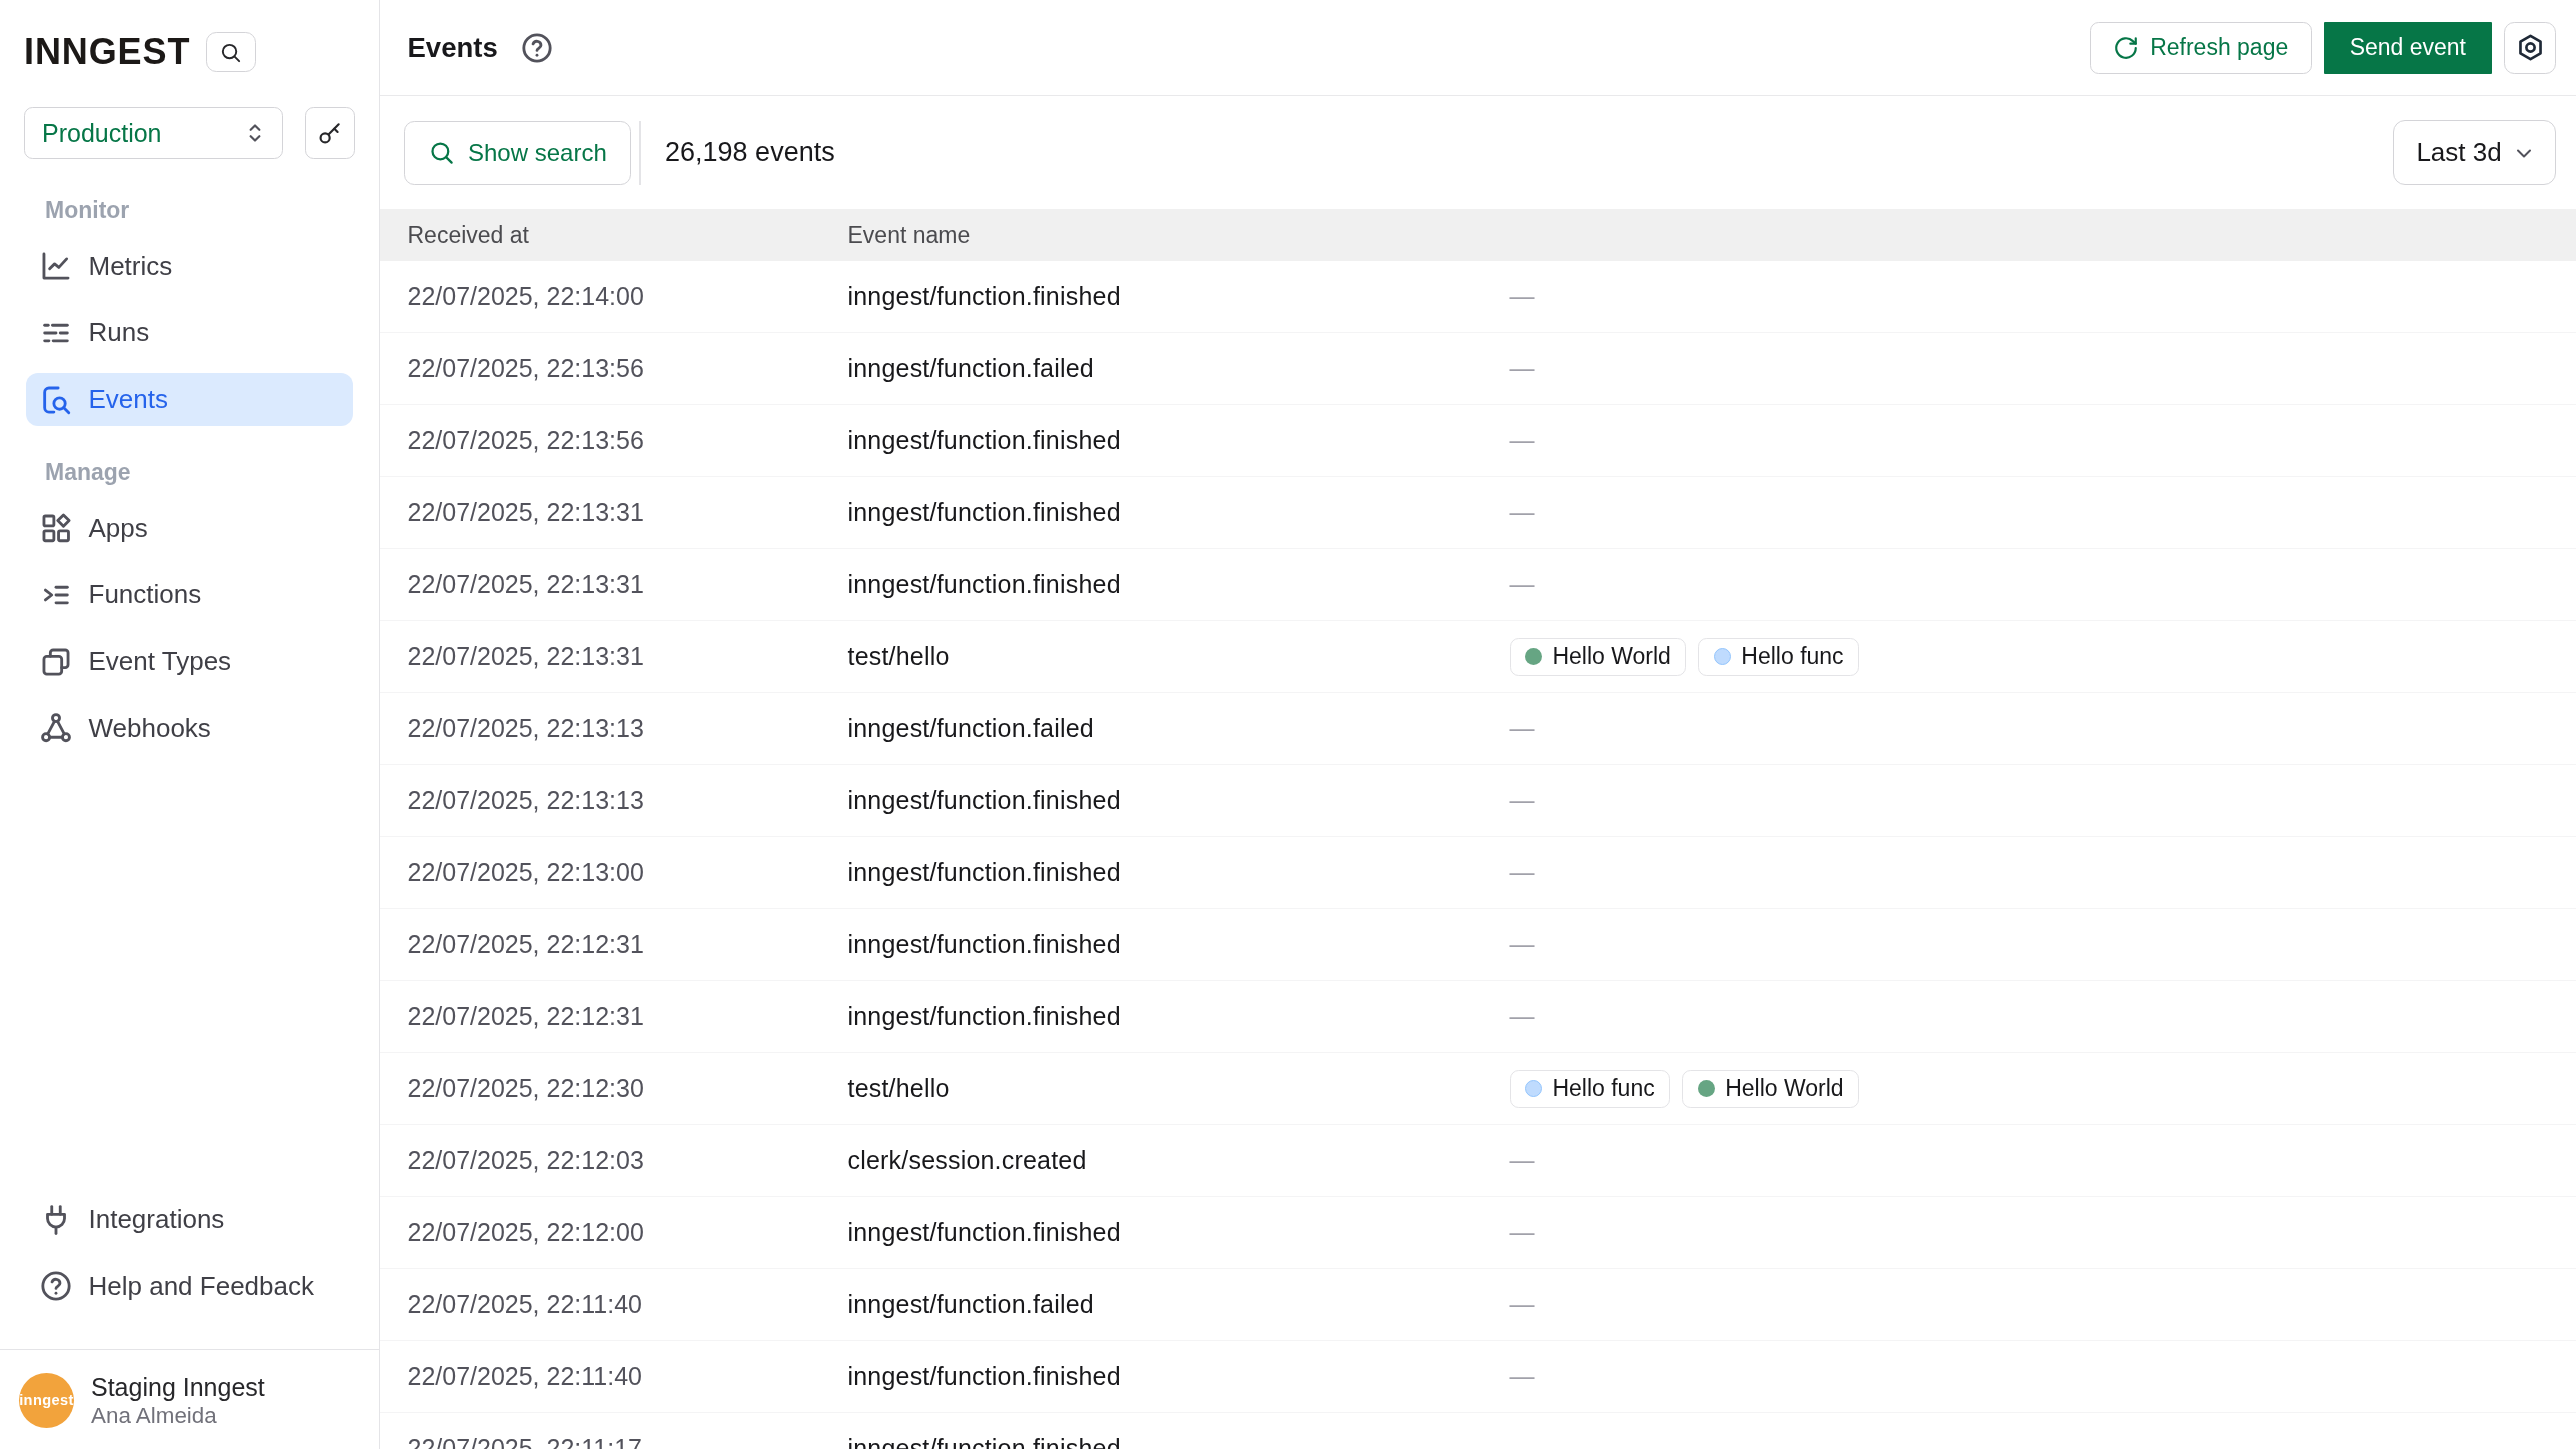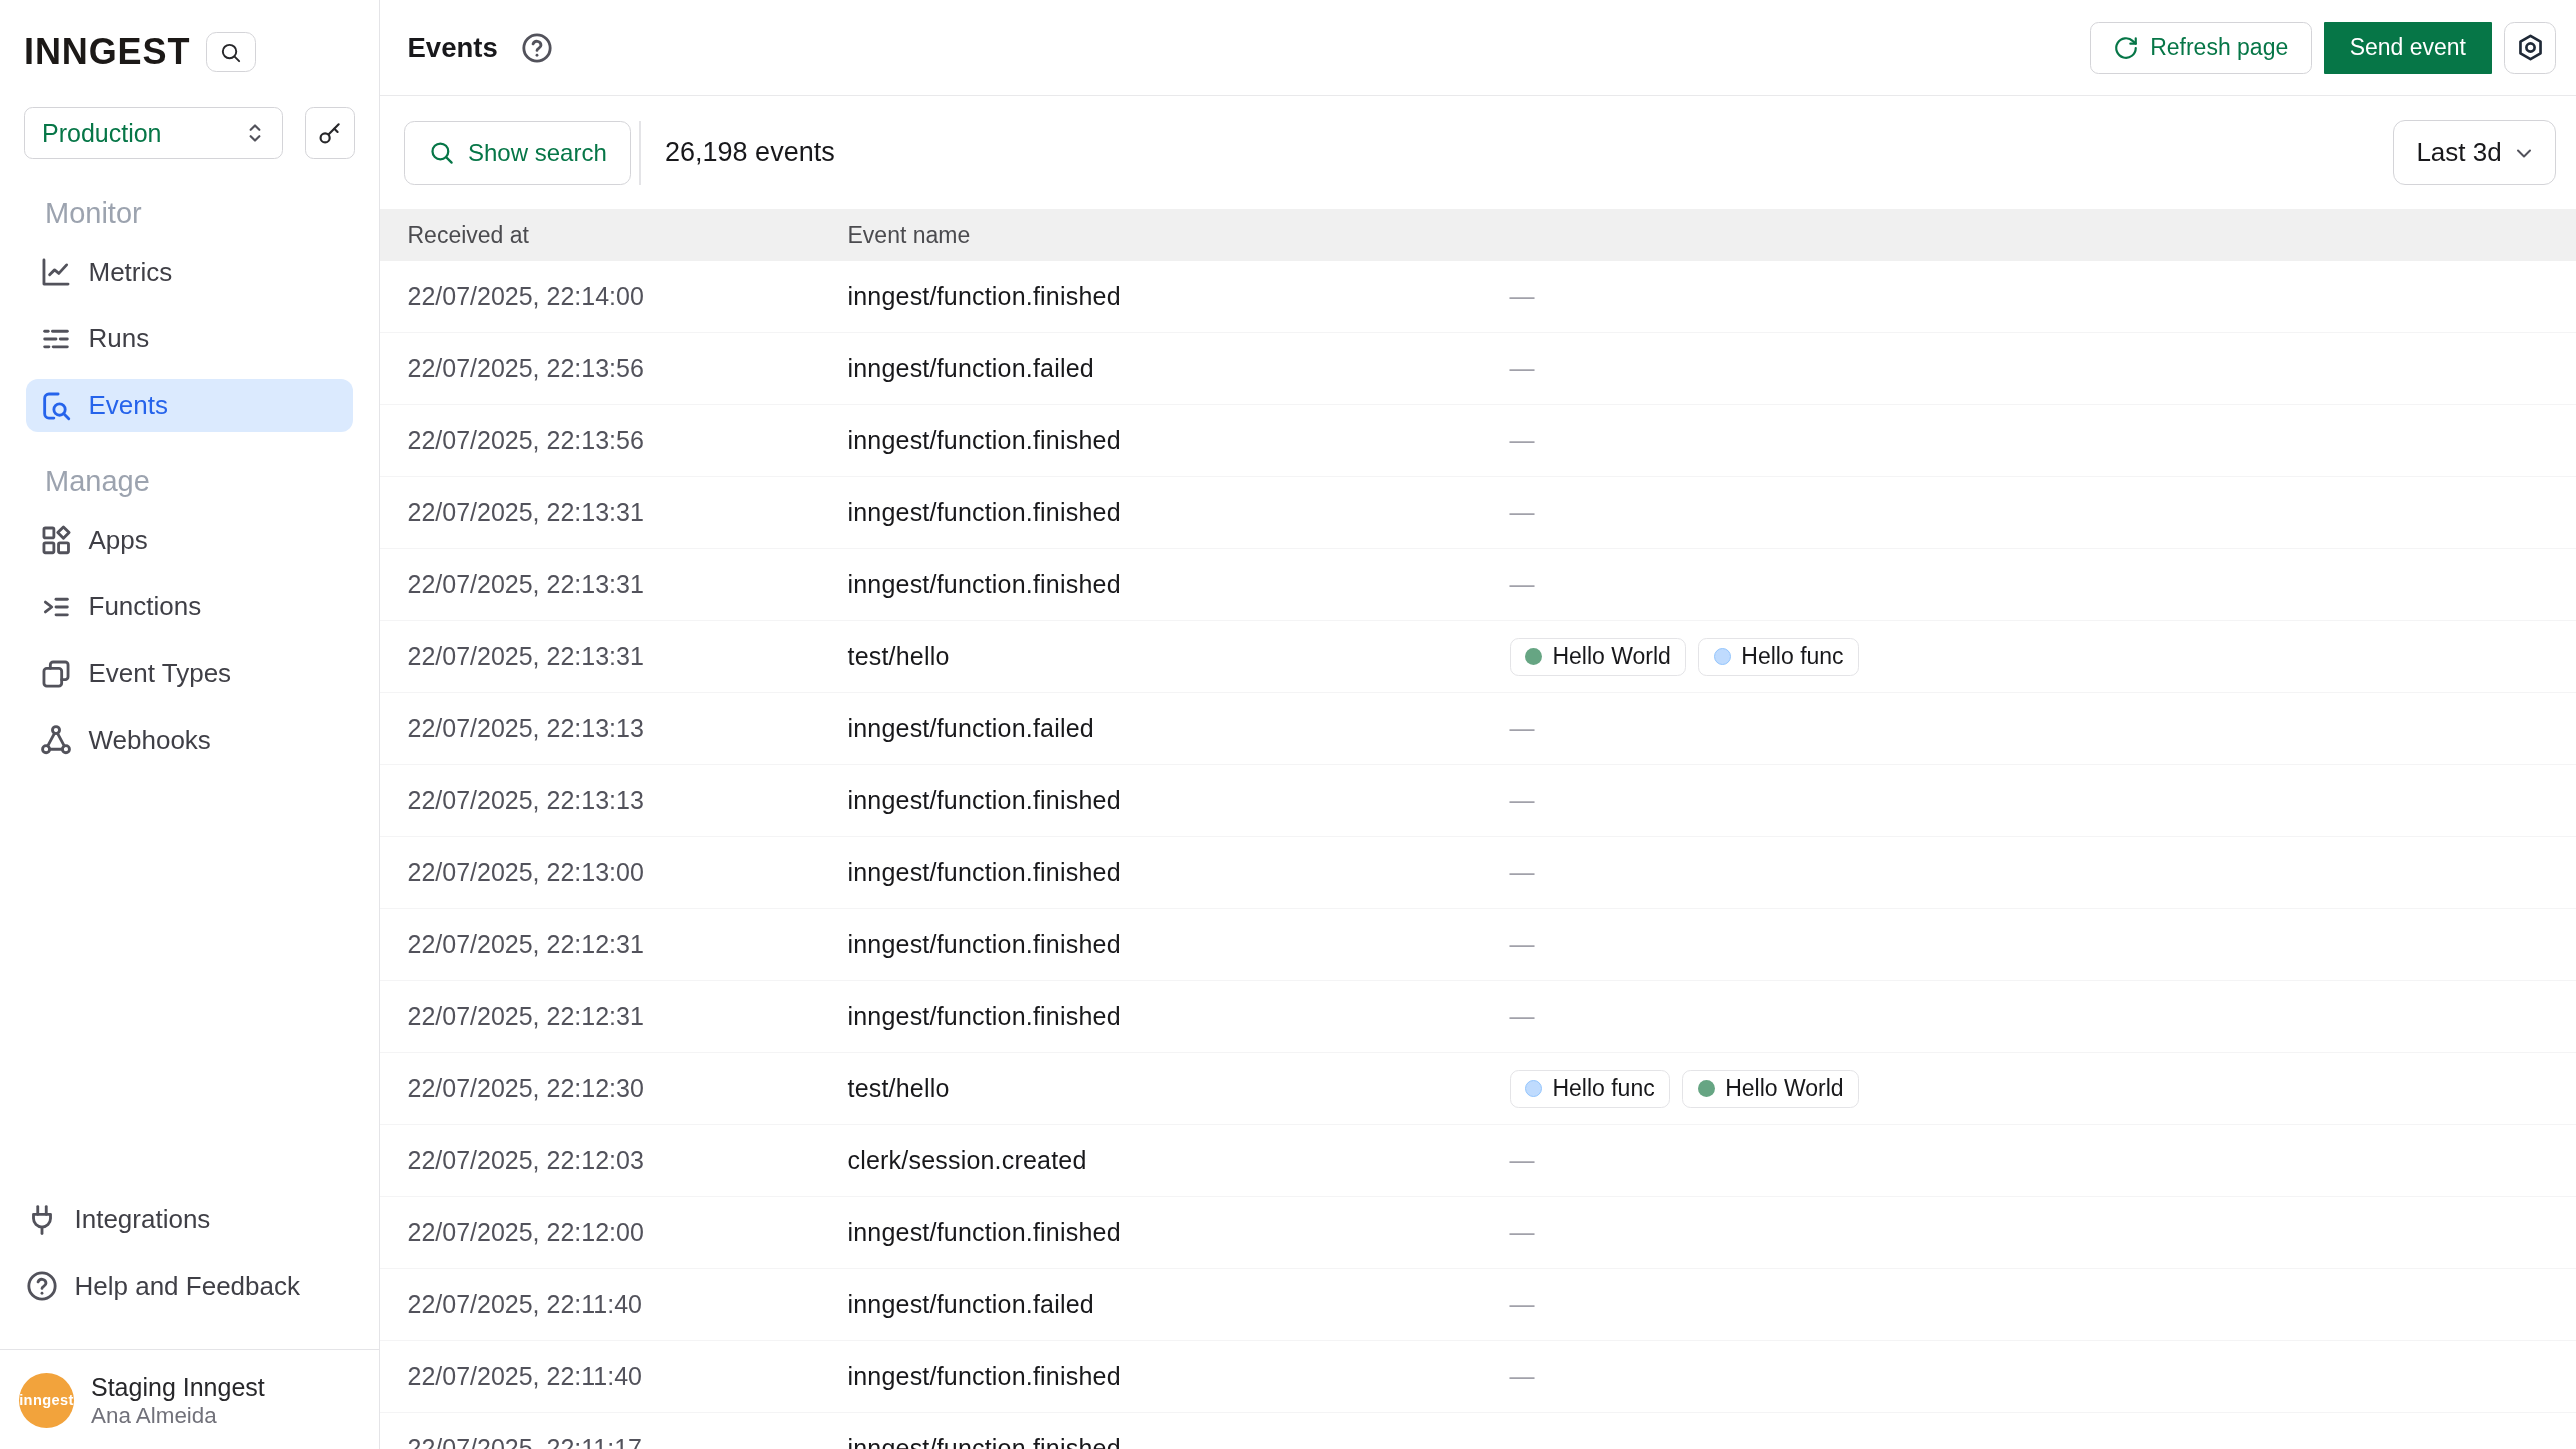--- a/index.html
+++ b/index.html
@@ -31,27 +31,27 @@
   .search-btn{width:50px;height:40px;border:1.7px solid var(--border);border-radius:10.3px;background:#fff;display:flex;align-items:center;justify-content:center;color:#27272A}
   .search-btn .ic{width:23px;height:23px}
   .env-row{margin:34px 24px 0;display:flex;gap:22px}
   .env-select{flex:1;height:52px;border:1.7px solid var(--border);border-radius:8.6px;background:#fff;display:flex;align-items:center;padding:0 13.8px 0 17px;color:var(--green);font-size:25px}
   .env-select .chev{width:26px;height:26px;margin-left:auto;color:#52525B}
   .key-btn{width:50px;height:52px;border:1.7px solid var(--border);border-radius:8.6px;background:#fff;display:flex;align-items:center;justify-content:center;color:#27272A}
   .key-btn .ic{width:26px;height:26px}
 
   nav{margin-top:38px;padding:0 26px}
   .section + .section{margin-top:33px}
-  .section-label{font-size:29px;font-weight:400;color:var(--muted);margin:0 0 15.5px 19px}
+  .section-label{font-size:23px;font-weight:700;color:var(--muted);margin:0 0 15.5px 19px}
   .nav-item{display:flex;align-items:center;height:53px;border-radius:12px;padding:0 13px;gap:15.5px;font-size:26px;color:#3F3F46;margin-bottom:13.8px;cursor:pointer}
   .nav-item .nicon{width:34px;height:34px;color:#52525B;flex:0 0 auto}
   .nav-item.active{background:var(--active-bg);color:var(--active-fg)}
   .nav-item.active .nicon{color:var(--active-fg)}
   .spacer{flex:1}
-  .footer-nav{padding:0 12px;margin-bottom:22.4px}
+  .footer-nav{padding:0 26px;margin-bottom:22.4px}
   .footer-nav .nav-item{margin-bottom:13.8px}
 
   .account{border-top:1.7px solid var(--divider);height:101px;display:flex;align-items:center;gap:17px;padding:0 19px}
   .avatar{width:55px;height:55px;border-radius:50%;background:var(--avatar);color:#fff;font-size:14.6px;font-weight:700;display:flex;align-items:center;justify-content:center;letter-spacing:0.4px}
   .org{font-size:25px;font-weight:500;color:#27272A;line-height:1.3}
   .user{font-size:22.4px;color:#71717A}
 
   
   main{flex:1;display:flex;flex-direction:column;min-width:0}
   .page-header{height:96px;min-height:96px;border-bottom:1.7px solid #E9E9EB;display:flex;align-items:center;gap:22.4px;padding:0 20px 0 27.5px}

